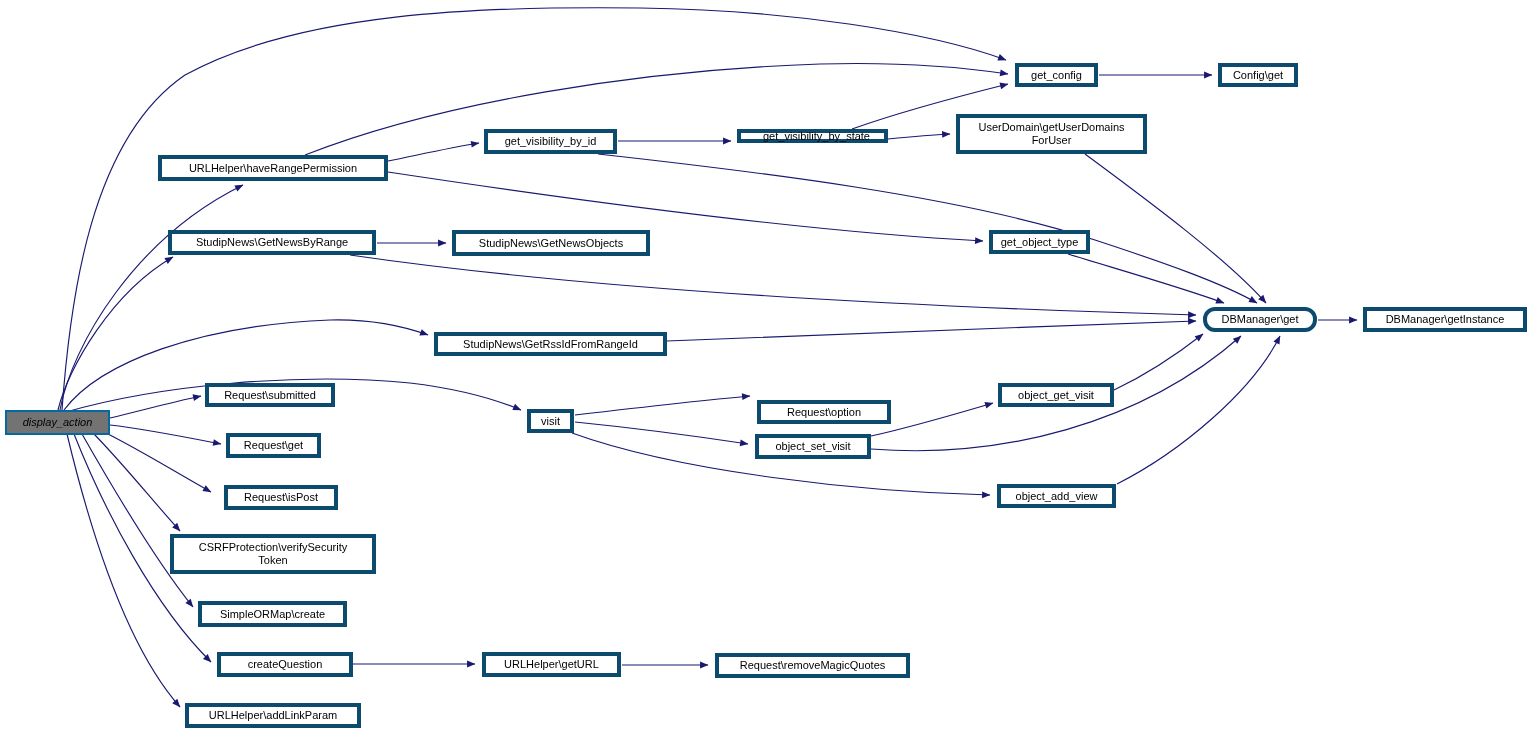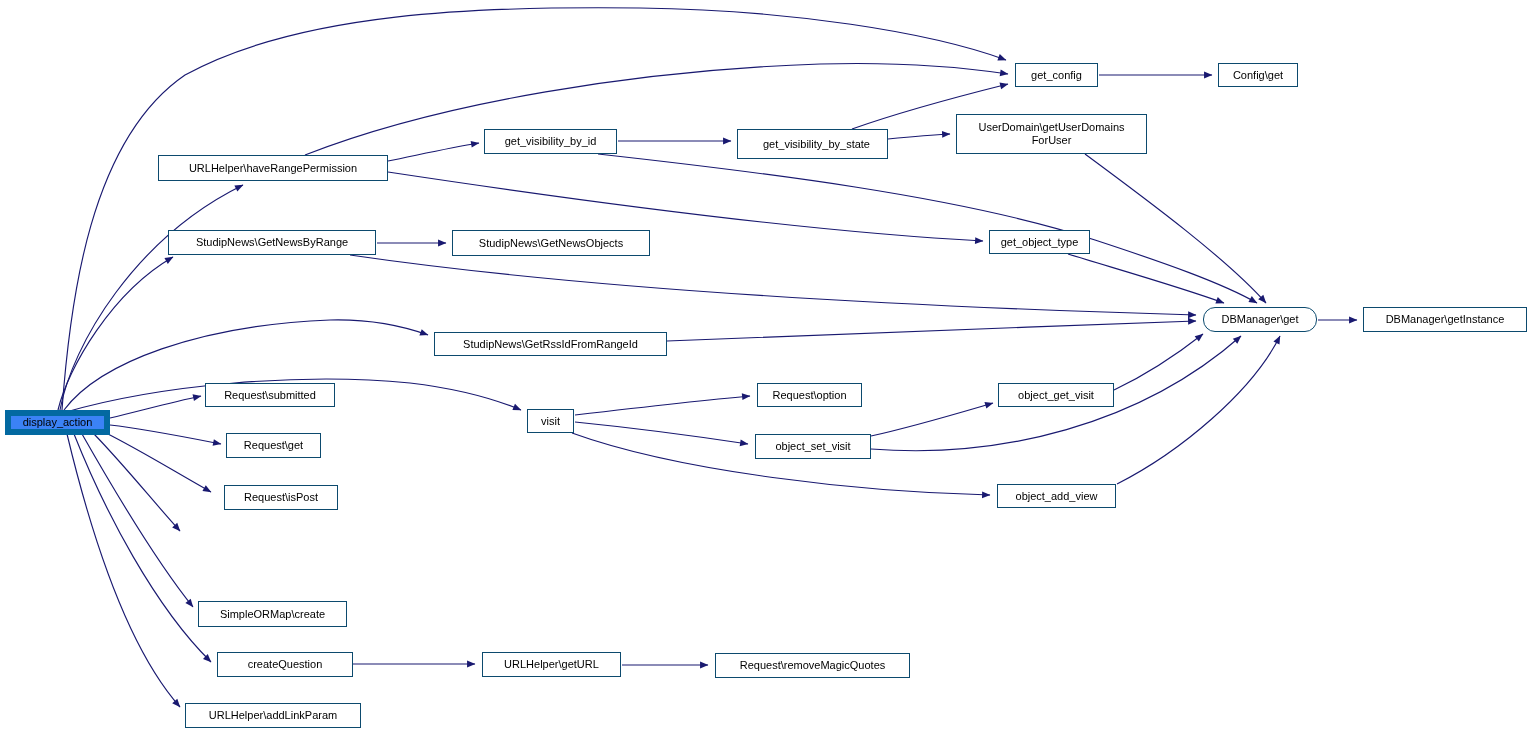--- a/index.html
+++ b/index.html
@@ -8,36 +8,37 @@
     width:1532px;height:735px;
     background:#ffffff;
     font-family:"Liberation Sans", sans-serif;
     overflow:hidden;
   }
   #edges{position:absolute;left:0;top:0;width:1532px;height:735px;}
   .node{
     position:absolute;
     box-sizing:border-box;
     background:#ffffff;
-    border:1px solid #0c4a6e;
+    border:4px solid #0c4a6e;
     color:#000000;
     font-size:11px;
     line-height:13px;
     display:flex;
     align-items:center;
     justify-content:center;
     text-align:center;
     white-space:pre-line;
     padding:1px 4px;
     cursor:pointer;
   }
   .node.highlight{
-    background:#3b82f6;
-    border:6px solid #0369a1;
+    background:#737373;
+    border:2px solid #0369a1;
     cursor:default;
+    font-style:italic;
   }
   .edge{fill:none;stroke:#191970;stroke-width:1.15;}
 </style>
 </head>
 <body>
 
 <div id="canvas">
 
   <svg id="edges" width="1532" height="735" viewBox="0 0 1532 735" xmlns="http://www.w3.org/2000/svg">
     <defs>
@@ -100,21 +101,21 @@
   <div class="node highlight" style="left:5px;top:410px;width:105px;height:25px;">display_action</div>
 
   <div class="node" style="left:158px;top:155px;width:230px;height:26px;">URLHelper\haveRangePermission</div>
 
   <div class="node" style="left:168px;top:230px;width:208px;height:25px;">StudipNews\GetNewsByRange</div>
 
   <div class="node" style="left:452px;top:230px;width:198px;height:26px;">StudipNews\GetNewsObjects</div>
 
   <div class="node" style="left:484px;top:129px;width:133px;height:25px;">get_visibility_by_id</div>
 
-  <div class="node" style="left:737px;top:129px;width:151px;height:30px;padding-left:12px;">get_visibility_by_state</div>
+  <div class="node" style="left:737px;top:129px;width:151px;height:14px;padding-left:12px;">get_visibility_by_state</div>
 
   <div class="node" style="left:1015px;top:63px;width:83px;height:24px;">get_config</div>
 
   <div class="node" style="left:1218px;top:63px;width:80px;height:24px;">Config\get</div>
 
   <div class="node" style="left:956px;top:114px;width:191px;height:40px;">UserDomain\getUserDomains
 ForUser</div>
 
   <div class="node" style="left:989px;top:230px;width:101px;height:24px;">get_object_type</div>
 
@@ -123,34 +124,36 @@
   <div class="node" style="left:1363px;top:307px;width:164px;height:25px;">DBManager\getInstance</div>
 
   <div class="node" style="left:434px;top:332px;width:233px;height:24px;">StudipNews\GetRssIdFromRangeId</div>
 
   <div class="node" style="left:205px;top:383px;width:130px;height:24px;">Request\submitted</div>
 
   <div class="node" style="left:226px;top:433px;width:95px;height:25px;">Request\get</div>
 
   <div class="node" style="left:216px;top:485px;width:114px;height:25px;margin-left:8px;">Request\isPost</div>
 
+  <div class="node" style="left:170px;top:534px;width:206px;height:40px;">CSRFProtection\verifySecurity
+Token</div>
 
   <div class="node" style="left:198px;top:601px;width:149px;height:26px;">SimpleORMap\create</div>
 
   <div class="node" style="left:217px;top:652px;width:136px;height:25px;">createQuestion</div>
 
   <div class="node" style="left:482px;top:652px;width:139px;height:25px;">URLHelper\getURL</div>
 
   <div class="node" style="left:715px;top:653px;width:195px;height:25px;">Request\removeMagicQuotes</div>
 
   <div class="node" style="left:185px;top:703px;width:176px;height:25px;">URLHelper\addLinkParam</div>
 
   <div class="node" style="left:527px;top:409px;width:47px;height:24px;">visit</div>
 
-  <div class="node" style="left:757px;top:383px;width:105px;height:24px;">Request\option</div>
+  <div class="node" style="left:757px;top:400px;width:134px;height:24px;">Request\option</div>
 
   <div class="node" style="left:755px;top:434px;width:116px;height:25px;">object_set_visit</div>
 
   <div class="node" style="left:998px;top:383px;width:116px;height:24px;">object_get_visit</div>
 
   <div class="node" style="left:997px;top:484px;width:119px;height:24px;">object_add_view</div>
 
 </div>
 
 </body></html>

